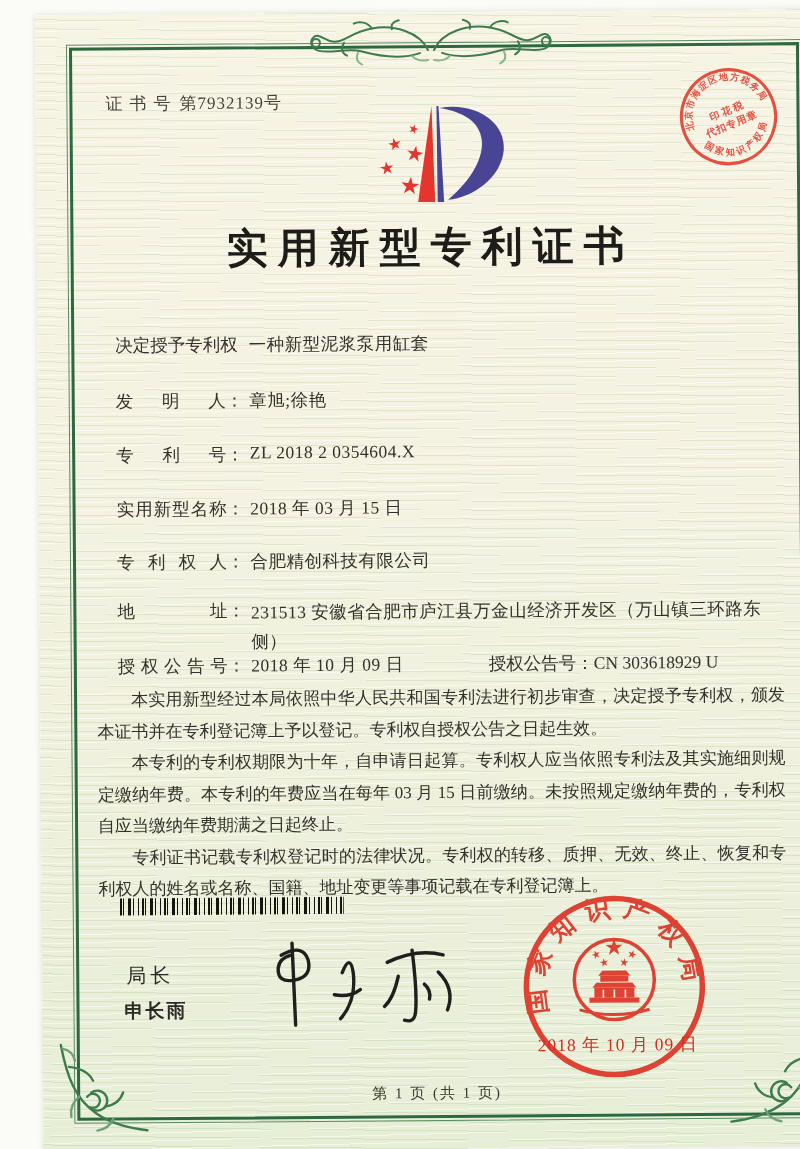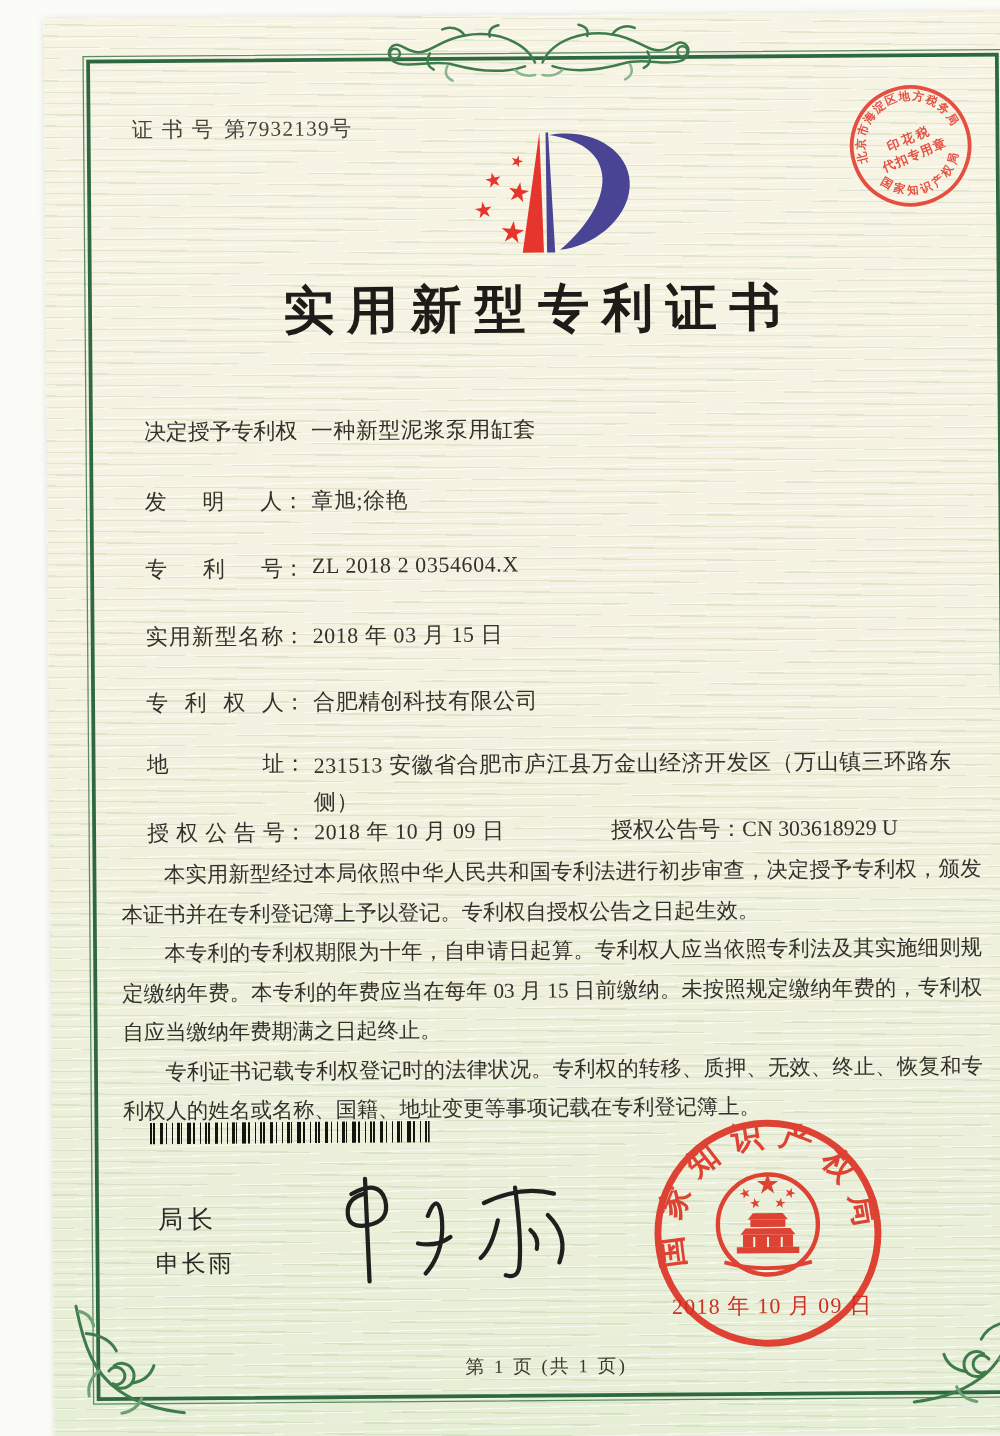--- a/index.html
+++ b/index.html
@@ -52,21 +52,21 @@
   .barcode{
     position:absolute;left:84px;top:896px;width:224px;height:17px;
     background-image:repeating-linear-gradient(90deg,
       #15140f 0 2px,transparent 2px 3px,
       #15140f 3px 4px,transparent 4px 8px,
       #15140f 8px 11px,transparent 11px 13px,
       #15140f 13px 14px,transparent 14px 18px,
       #15140f 18px 19px,transparent 19px 22px);
   }
   .signer-title{position:absolute;left:90px;top:960px;font-size:20px;color:#2b2a26;letter-spacing:4px;}
-  .signer-name{position:absolute;left:88px;top:996px;font-size:19px;color:#2b2a26;letter-spacing:2px;}
+  .signer-name{position:absolute;left:88px;top:996px;font-size:19px;color:#2b2a26;letter-spacing:2px;font-weight:bold;}
   .signature{position:absolute;left:205px;top:930px;}
   .seal{position:absolute;left:483px;top:893px;z-index:4;}
   .seal-date{
     position:absolute;left:486px;top:1034px;width:190px;text-align:center;z-index:5;
     font-size:17.5px;color:#cf2f23;letter-spacing:1px;white-space:nowrap;
   }
   .tax-stamp{position:absolute;left:638px;top:58px;z-index:4;transform:rotate(-22deg);}
   .footer{
     position:absolute;left:0;top:1084px;width:100%;text-align:center;
     font-size:15px;color:#3a382f;letter-spacing:2px;

